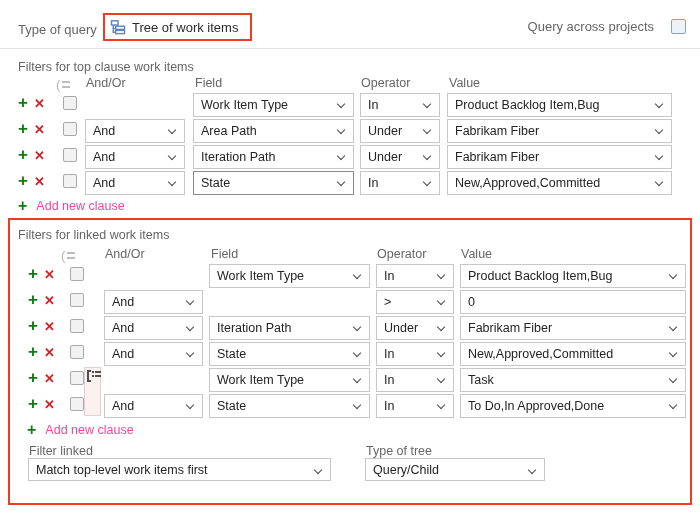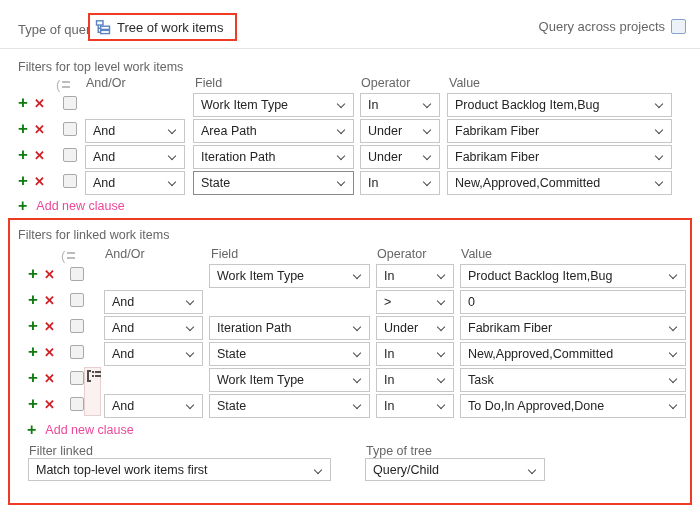--- a/index.html
+++ b/index.html
@@ -3,22 +3,22 @@
 <meta charset="utf-8">
 <style>
   * { margin:0; padding:0; box-sizing:border-box; }
   html,body { width:700px; height:515px; background:#fff; font-family:"Liberation Sans", sans-serif; position:relative; overflow:hidden; }
   .abs { position:absolute; }
   .lbl { color:#666; font-size:12.5px; white-space:nowrap; }
   .dark { color:#2b2b2b; font-size:13px; white-space:nowrap; }
 
   
   #topbar-divider { position:absolute; left:0; top:48px; width:700px; height:1px; background:#e4e4e4; }
-  #query-type-box { position:absolute; left:88px; top:13px; height:28px; border:2px solid #ee3b23; background:#fff; display:flex; align-items:center; gap:6px; padding:0 12px 0 5px; }
-  #query-across { position:absolute; right:14px; top:19px; display:flex; align-items:center; gap:6px; }
+  #query-type-box { position:absolute; left:103px; top:13px; height:28px; border:2px solid #ee3b23; background:#fff; display:flex; align-items:center; gap:6px; padding:0 12px 0 5px; }
+  #query-across { position:absolute; right:14px; top:19px; display:flex; align-items:center; gap:17px; }
   .qcb { width:15px; height:15px; background:#edf2f8; border:1px solid #84a3c9; border-radius:2px; }
 
   
   .tree-icon { width:16px; height:16px; display:inline-block; }
 
   
   .row { position:absolute; left:0; width:700px; height:26px; }
   .sel { position:absolute; top:2px; height:24px; background:#fff; border:1px solid #c7c7c7; color:#242424; font-size:12.5px; display:flex; align-items:center; padding:0 22px 0 7px; white-space:nowrap; overflow:hidden; cursor:default; }
   .sel.focus { border-color:#8a8a8a; }
   .inp { padding-right:7px; }
@@ -74,21 +74,21 @@
     <rect x="5.7" y="11.4" width="8.8" height="3.2"></rect>
   </svg>
   <span class="dark">Tree of work items</span>
 </div>
 <div id="query-across">
   <span class="lbl" style="font-size:13px">Query across projects</span>
   <span class="qcb"></span>
 </div>
 <div id="topbar-divider"></div>
 
-<span class="abs lbl" style="left:18px;top:60px">Filters for top level work items</span>
+<span class="abs lbl" style="left:18px;top:60px">Filters for top clause work items</span>
 
 <div class="st">
 
   <span class="hgroup" style="left:56px;top:77px">(<span class="hbars">
         <i></i>
         <i></i>
       </span></span>
   <span class="abs lbl" style="left:86px;top:76px">And/Or</span>
   <span class="abs lbl" style="left:195px;top:76px">Field</span>
   <span class="abs lbl" style="left:361px;top:76px">Operator</span>

